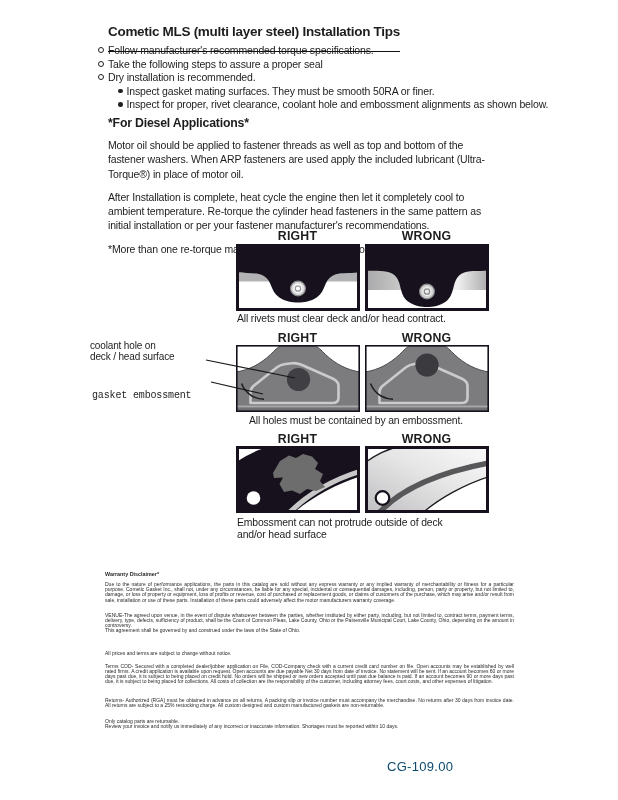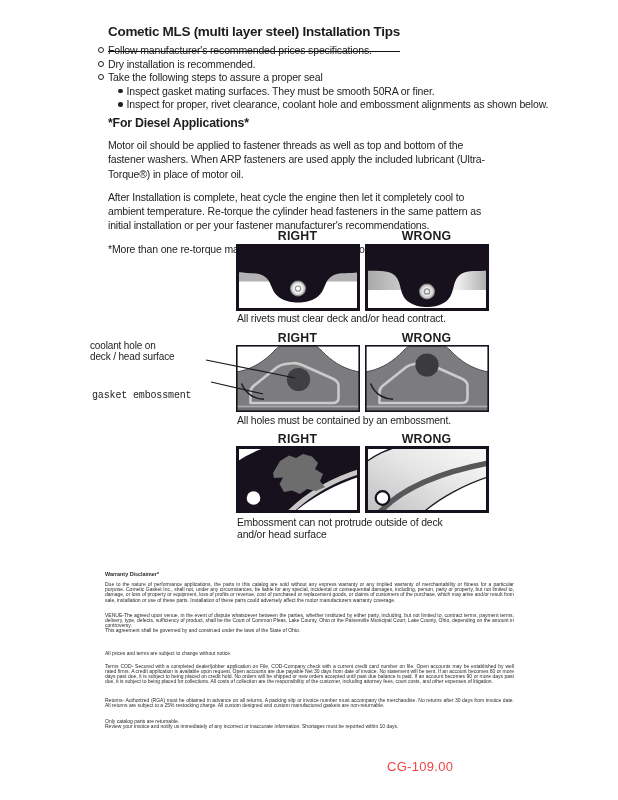--- a/index.html
+++ b/index.html
@@ -26,33 +26,33 @@
   .dbox{position:absolute;width:124px;height:67px;}
   .cap{position:absolute;left:237px;font-size:10.4px;letter-spacing:-0.15px;line-height:11.5px;white-space:pre-line;}
   .ann{position:absolute;font-size:10px;letter-spacing:-0.15px;line-height:10.6px;text-align:left;white-space:pre-line;}
   .lines-overlay{position:absolute;left:0;top:0;width:618px;height:320px;pointer-events:none;}
 
   
   .disclaimer{position:absolute;left:105px;top:572px;width:409px;font-size:5px;line-height:5.15px;letter-spacing:0;color:#2a2a2c;}
   .disclaimer .dtitle{font-weight:bold;font-size:5.4px;margin-bottom:5px;}
   .disclaimer p{margin:0;text-align:justify;white-space:pre-line;}
 
-  .footer-code{position:absolute;left:387px;top:759px;font-size:13px;letter-spacing:0.3px;color:#ef4444;}
+  .footer-code{position:absolute;left:387px;top:759px;font-size:13px;letter-spacing:0.3px;color:#0c4a6e;}
 </style>
 </head>
 <body>
 
 <div class="doc">
 
   <div class="title">Cometic MLS (multi layer steel) Installation Tips</div>
 
   <div class="bullets">
-    <div class="b-row"><span class="dot-o"></span><span>Follow manufacturer's recommended prices specifications.</span></div>
+    <div class="b-row"><span class="dot-o"></span><span>Follow manufacturer's recommended torque specifications.</span></div>
+    <div class="b-row"><span class="dot-o"></span><span>Take the following steps to assure a proper seal</span></div>
     <div class="b-row"><span class="dot-o"></span><span>Dry installation is recommended.</span></div>
-    <div class="b-row"><span class="dot-o"></span><span>Take the following steps to assure a proper seal</span></div>
     <div class="b-row sub"><span class="dot-f"></span><span>Inspect gasket mating surfaces.  They must be smooth 50RA or finer.</span></div>
     <div class="b-row sub"><span class="dot-f"></span><span>Inspect for proper, rivet clearance, coolant hole and embossment alignments as shown below.</span></div>
   </div>
 
   <div class="diesel">
     <h2>*For Diesel Applications*</h2>
     <p>Motor oil should be applied to fastener threads as well as top and bottom of the fastener washers. When ARP fasteners are used apply the included lubricant (Ultra-Torque®) in place of motor oil.</p>
     <p style="margin-bottom:10px;">After Installation is complete, heat cycle the engine then let it completely cool to ambient temperature. Re-torque the cylinder head fasteners in the same pattern as initial installation or per your fastener manufacturer's recommendations.</p>
     <p>*More than one re-torque may be required to achieve proper fastener stretch*</p>
   </div>
@@ -112,21 +112,21 @@
       <rect width="124" height="67" fill="#ffffff"></rect>
       <path d="M0,27 C13,25 24.5,19 34.5,9.5 C39,5.2 42,1.2 45.5,1.2 H78.5 C82,1.2 85,5.2 89.5,9.5 C99.5,19 111,25 124,27 V67 H0 Z" fill="#7c7c7f" stroke="#4c4c50" stroke-width="1"></path>
       <rect x="1" y="60.6" width="122" height="2" fill="#aaaaac"></rect>
       <rect x="1" y="62.6" width="122" height="3.6" fill="#717174"></rect>
       <path d="M14.5,58 L14.5,47 Q14.5,43.5 17.2,41.2 L41,22.3 Q44.5,19.6 49.5,19 L56.5,18.2 Q61,17.8 65.5,19.8 L96.5,33.5 Q102.5,36.3 102.5,40.5 L102.5,53 Q102.5,58 96.5,58 L20.5,58 Q14.5,58 14.5,58 Z" fill="none" stroke="#cbcbcc" stroke-width="2.6" stroke-linejoin="round"></path>
       <path d="M5.5,38.5 Q9,47 16,51 Q21.5,54 28,54.3" fill="none" stroke="#1e1e22" stroke-width="1.5"></path>
       <circle cx="62" cy="20" r="11.6" fill="#3a3a3f"></circle>
       <rect x="0.8" y="0.8" width="122.4" height="65.4" fill="none" stroke="#17111d" stroke-width="1.6"></rect>
     </svg>
 
-    <div class="cap" style="top:187px;">All holes must be contained by an embossment.</div>
+    <div class="cap" style="top:187px;margin-left:12px;">All holes must be contained by an embossment.</div>
 
     <div class="ann" style="left:90px;top:113px;width:118px;">coolant hole on
 deck / head surface</div>
     <div class="ann" style="left:92px;top:163px;width:118px;font-family:Liberation Mono, monospace;">gasket embossment</div>
     <svg class="lines-overlay" viewBox="0 0 618 320">
       <line x1="206" y1="132" x2="295" y2="150" stroke="#1a1a1c" stroke-width="1.2"></line>
       <line x1="211" y1="154" x2="263" y2="166" stroke="#1a1a1c" stroke-width="1.2"></line>
     </svg>
 
     <div class="rw" style="left:236px;top:204px;">RIGHT</div>

